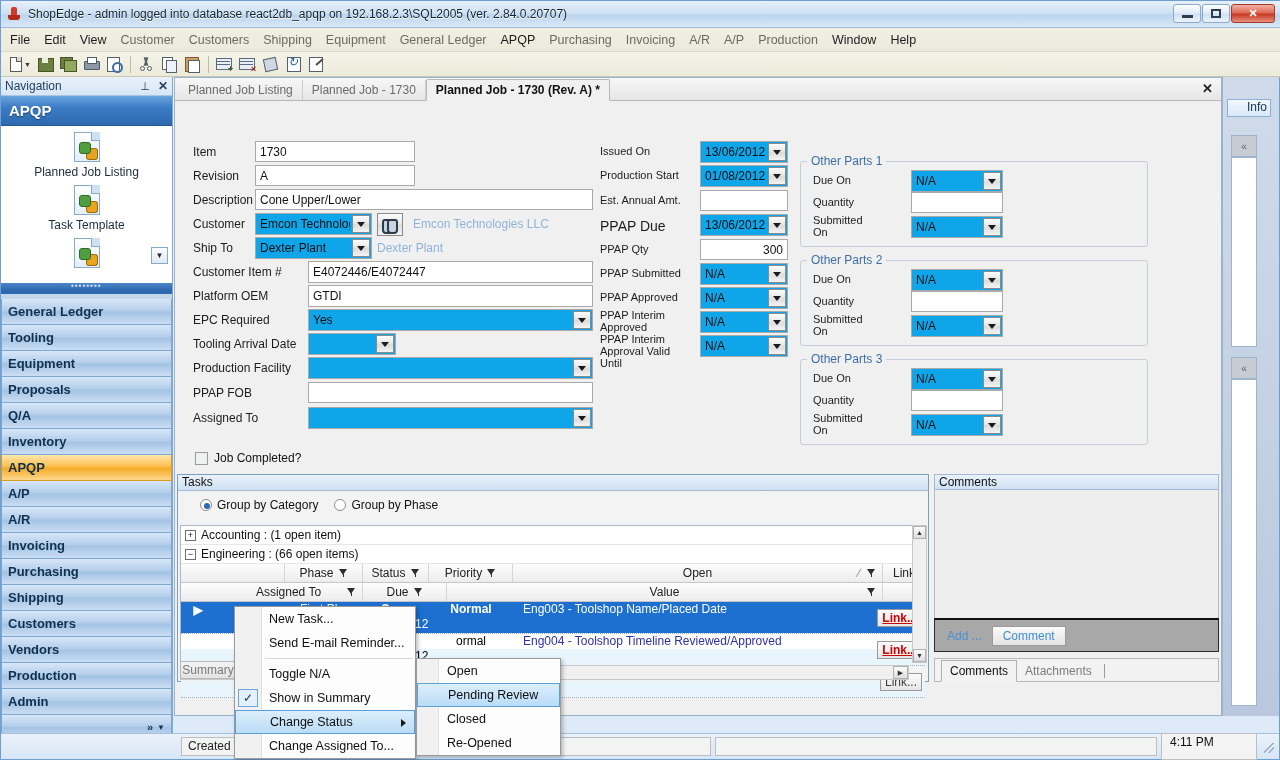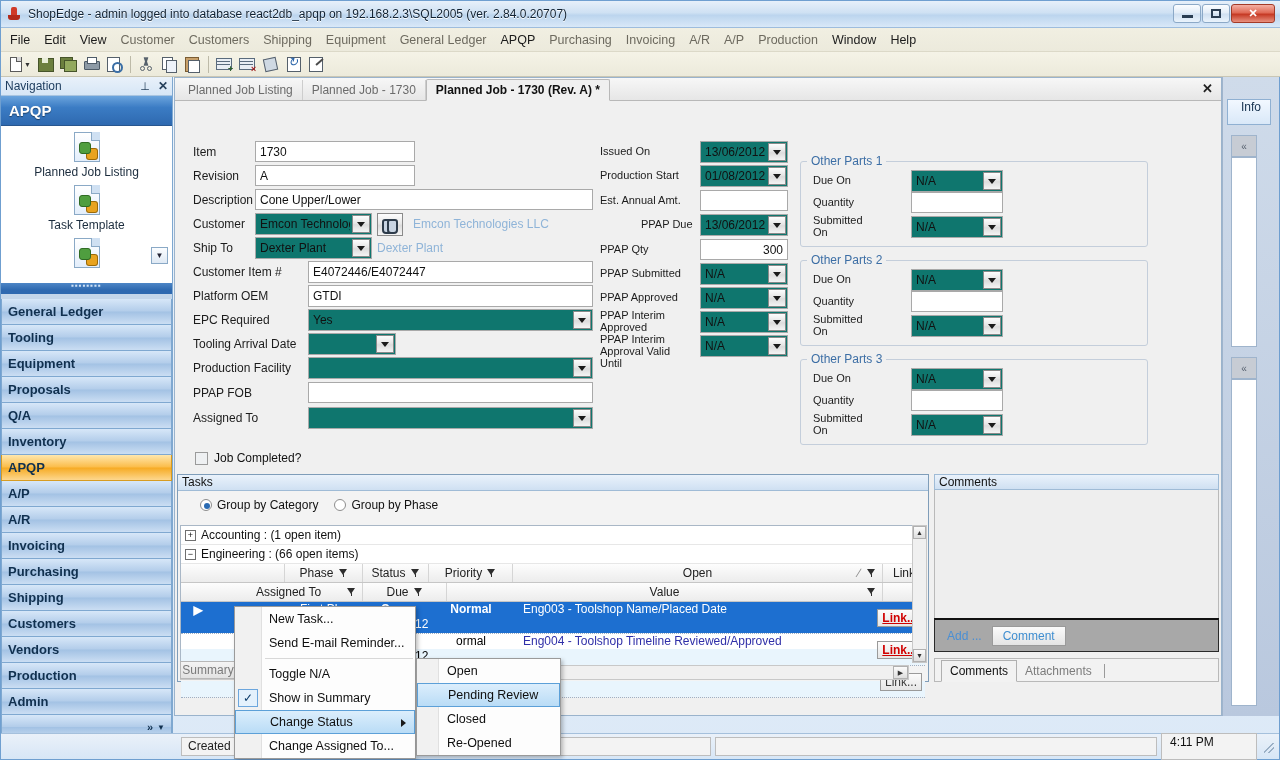--- a/index.html
+++ b/index.html
@@ -211,21 +211,21 @@
 
   .form { position:absolute; left:0; top:23px; right:0; height:370px; }
 
   .lbl { position:absolute; font-size:12px; color:#1c1c1c; }
   .fld {
     position:absolute; background:#fff; border:1px solid #a9a9a9;
     font-size:12px; color:#111; padding:2px 4px; height:21px; line-height:16px;
     overflow:hidden; white-space:nowrap;
   }
   .fld.num { text-align:right; }
-  .combo { position:absolute; height:22px; border:1px solid #a9a9a9; background:#0f766e; }
+  .combo { position:absolute; height:22px; border:1px solid #a9a9a9; background:#0ea5e9; }
   .combo .val {
     position:absolute; left:0; top:0; right:21px; bottom:0;
     padding:3px 3px 0 4px; font-size:12px; color:#111;
     overflow:hidden; white-space:nowrap;
   }
   .combo .arrow {
     position:absolute; right:1px; top:1px; bottom:1px; width:18px;
     background: linear-gradient(180deg,#fdfdfd,#e6e6e6 45%,#dcdcdc 55%,#f4f4f4);
     border:1px solid #8a8a8a;
     display:flex; align-items:center; justify-content:center;
@@ -350,23 +350,23 @@
   .cm-tab { font-size:12px; padding:3px 8px; color:#7c7c7c; }
   .cm-tab.active { background:#f2f2f2; color:#111; border:1px solid #b0b0b0; border-bottom:1px solid #f2f2f2; margin-bottom:-1px; }
 
   
   .rail {
     position:absolute; right:0; top:76px; width:57px; bottom:43px;
     background: linear-gradient(180deg,#cfdbea 0%,#b9c8de 100%);
     border-left:1px solid #9fb4cc;
   }
   .rail-tab {
-    position:absolute; left:4px; top:22px; width:44px; height:26px;
+    position:absolute; left:4px; top:22px; width:44px; height:18px;
     background: linear-gradient(180deg,#f2f8ff,#d9e8f8); border:1px solid #8fb0d2;
-    font-size:12px; color:#16324f; padding-left:13px;
+    font-size:12px; color:#16324f; padding-left:19px;
   }
   .rail-strip {
     position:absolute; left:8px; width:26px;
     background:#ffffff; border:1px solid #9fb4cc;
   }
   .rail-chev {
     position:absolute; left:8px; width:26px; height:22px;
     background:#c7ccd4; border:1px solid #9fb4cc;
     display:flex; align-items:center; justify-content:center; color:#5a6472; font-size:10px;
   }
@@ -688,21 +688,21 @@
 
       <div class="lbl" style="left:425px;top:68px;font-size:11px;">Production Start</div>
       <div class="combo" style="left:525px;top:64px;width:88px;">
         <div class="val">01/08/2012</div>
         <div class="arrow"></div>
       </div>
 
       <div class="lbl" style="left:425px;top:93px;font-size:11px;">Est. Annual Amt.</div>
       <div class="fld" style="left:525px;top:89px;width:88px;"></div>
 
-      <div class="lbl" style="left:425px;top:117px;font-size:11px;margin-left:41px;">PPAP Due</div>
+      <div class="lbl" style="left:425px;top:117px;font-size:14px;">PPAP Due</div>
       <div class="combo" style="left:525px;top:113px;width:88px;">
         <div class="val">13/06/2012</div>
         <div class="arrow"></div>
       </div>
 
       <div class="lbl" style="left:425px;top:142px;font-size:11px;">PPAP Qty</div>
       <div class="fld num" style="left:525px;top:138px;width:88px;">300</div>
 
       <div class="lbl" style="left:425px;top:166px;font-size:11px;">PPAP Submitted</div>
       <div class="combo" style="left:525px;top:162px;width:88px;">

